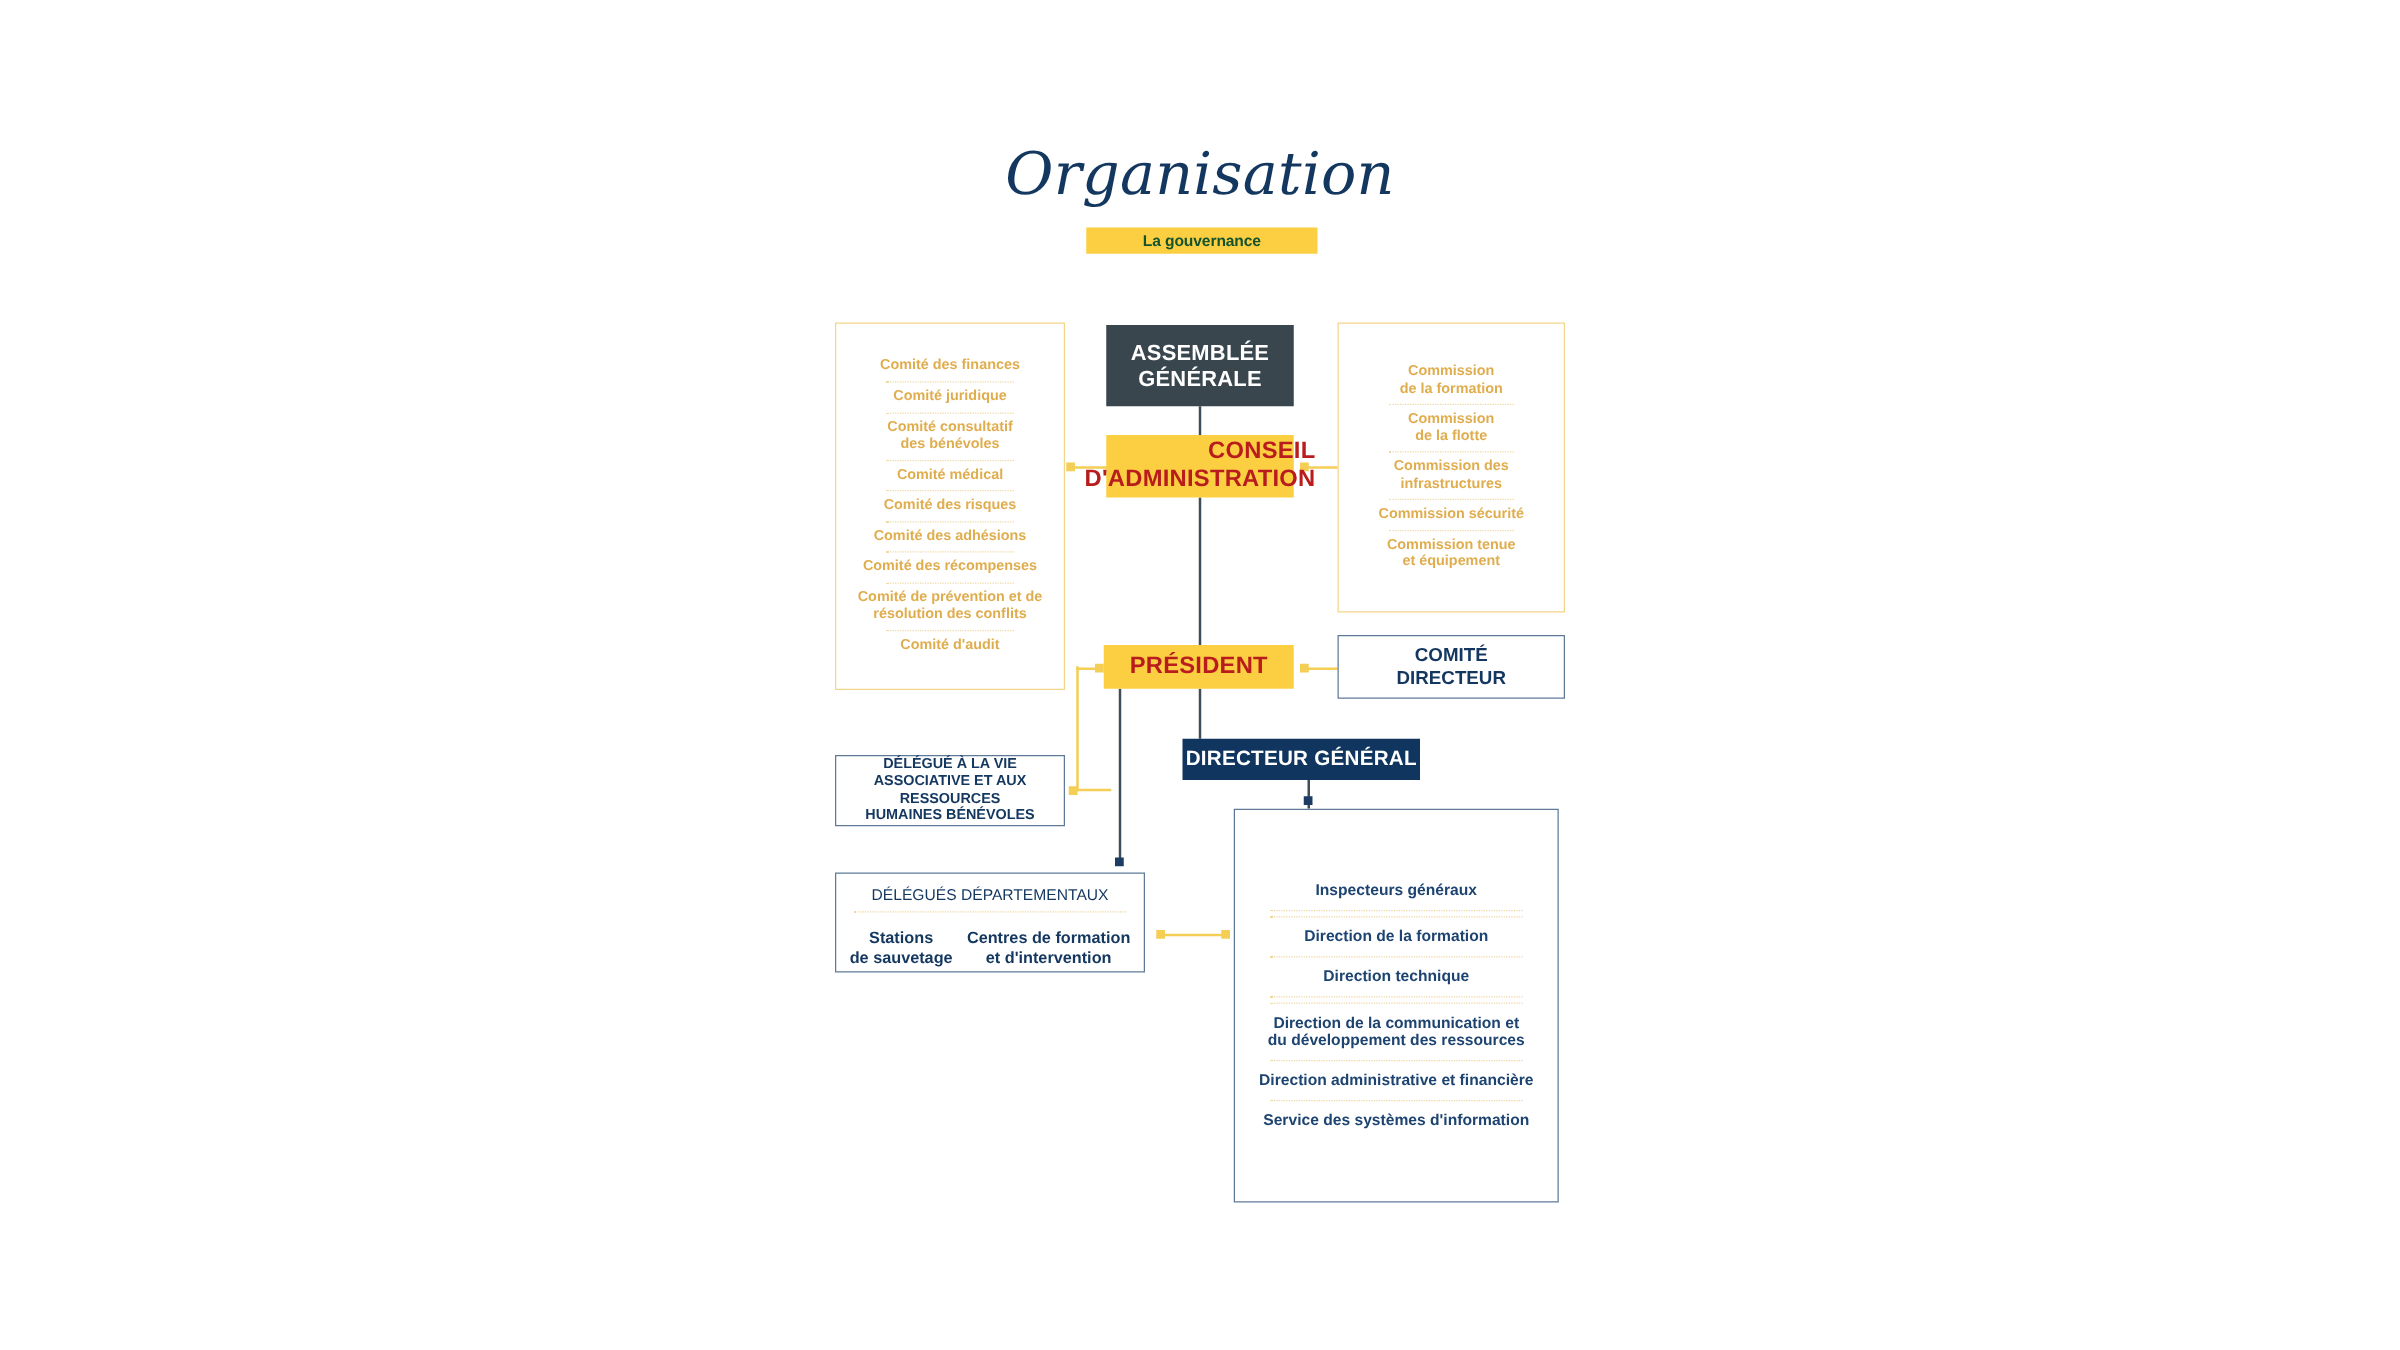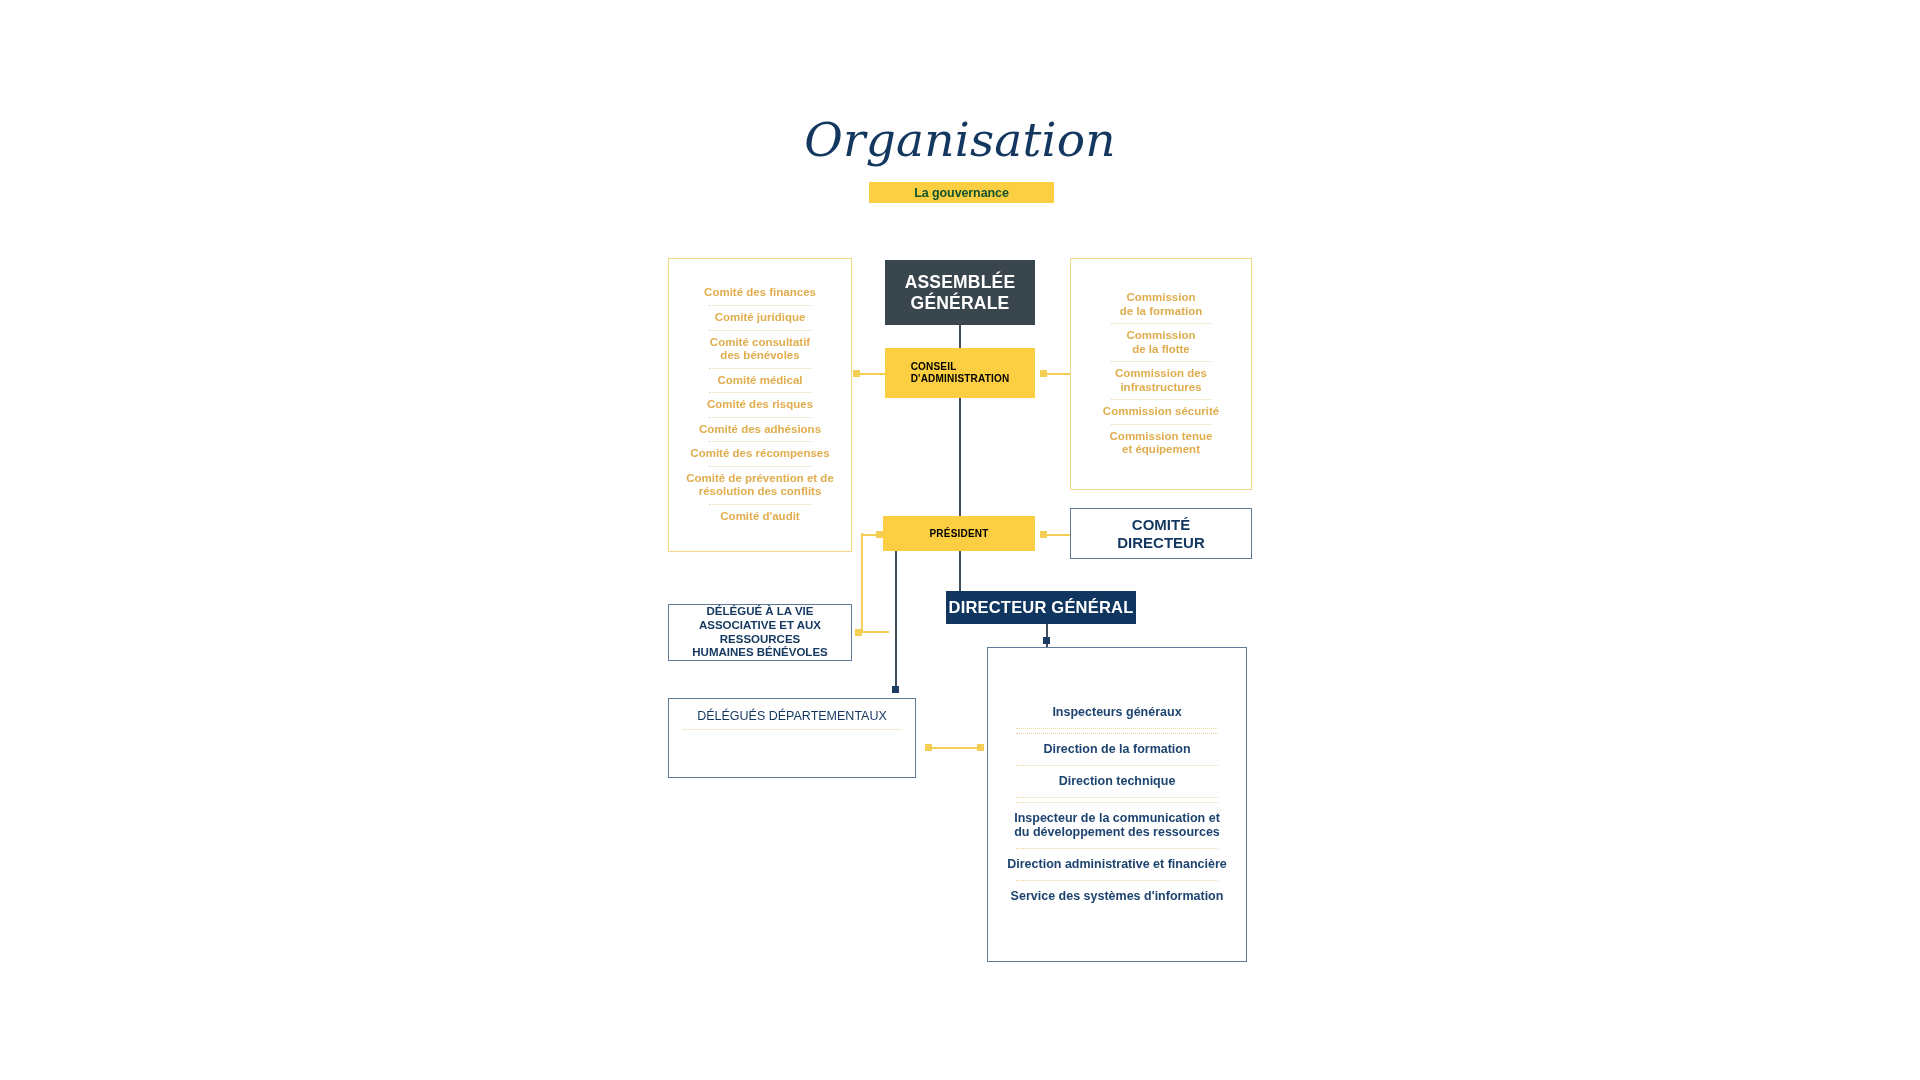--- a/index.html
+++ b/index.html
@@ -66,26 +66,26 @@
     justify-content: center;
     text-align: center;
     font-size: 17.5px;
     font-weight: 700;
     line-height: 1.18;
     letter-spacing: 0.2px;
   }
 
   .box-yellow {
     background: #fbcf41;
-    color: #000000;
-    display: flex;
-    align-items: center;
-    justify-content: center;
-    text-align: left;
-    font-size: 10px;
+    color: #b91c1c;
+    display: flex;
+    align-items: center;
+    justify-content: center;
+    text-align: right;
+    font-size: 19px;
     font-weight: 700;
     line-height: 1.2;
     letter-spacing: 0.2px;
   }
 
   .box-navy {
     background: #10365f;
     color: #ffffff;
     display: flex;
     align-items: center;
@@ -304,32 +304,38 @@
   <div class="box box-navy" style="left:946px; top:591px; width:190px; height:33px;">DIRECTEUR GÉNÉRAL</div>
 
   <div class="box box-outline-blue center-blue-text" style="left:668px; top:604px; width:184px; height:57px; font-size:11.5px; white-space:pre-line;">DÉLÉGUÉ À LA VIE
 ASSOCIATIVE ET AUX
 RESSOURCES
 HUMAINES BÉNÉVOLES</div>
 
   <div class="box box-outline-blue" style="left:668px; top:698px; width:248px; height:80px;">
     <div class="dd-title">DÉLÉGUÉS DÉPARTEMENTAUX</div>
     <div class="dd-sep"></div>
+    <div class="dd-cols">
+      <div class="dd-col">Stations
+de sauvetage</div>
+      <div class="dd-col">Centres de formation
+et d'intervention</div>
+    </div>
   </div>
 
   <div class="box box-outline-blue list-panel navy-list" style="left:987px; top:647px; width:260px; height:315px;">
     <div class="list-item">Inspecteurs généraux</div>
     <div class="list-sep"></div>
     <div class="list-sep"></div>
     <div class="list-item">Direction de la formation</div>
     <div class="list-sep"></div>
     <div class="list-item">Direction technique</div>
     <div class="list-sep"></div>
     <div class="list-sep"></div>
-    <div class="list-item" style="white-space:pre-line;">Inspecteur de la communication et
+    <div class="list-item" style="white-space:pre-line;">Direction de la communication et
 du développement des ressources</div>
     <div class="list-sep"></div>
     <div class="list-item">Direction administrative et financière</div>
     <div class="list-sep"></div>
     <div class="list-item">Service des systèmes d'information</div>
   </div>
 
 </div>
 
 </body></html>

